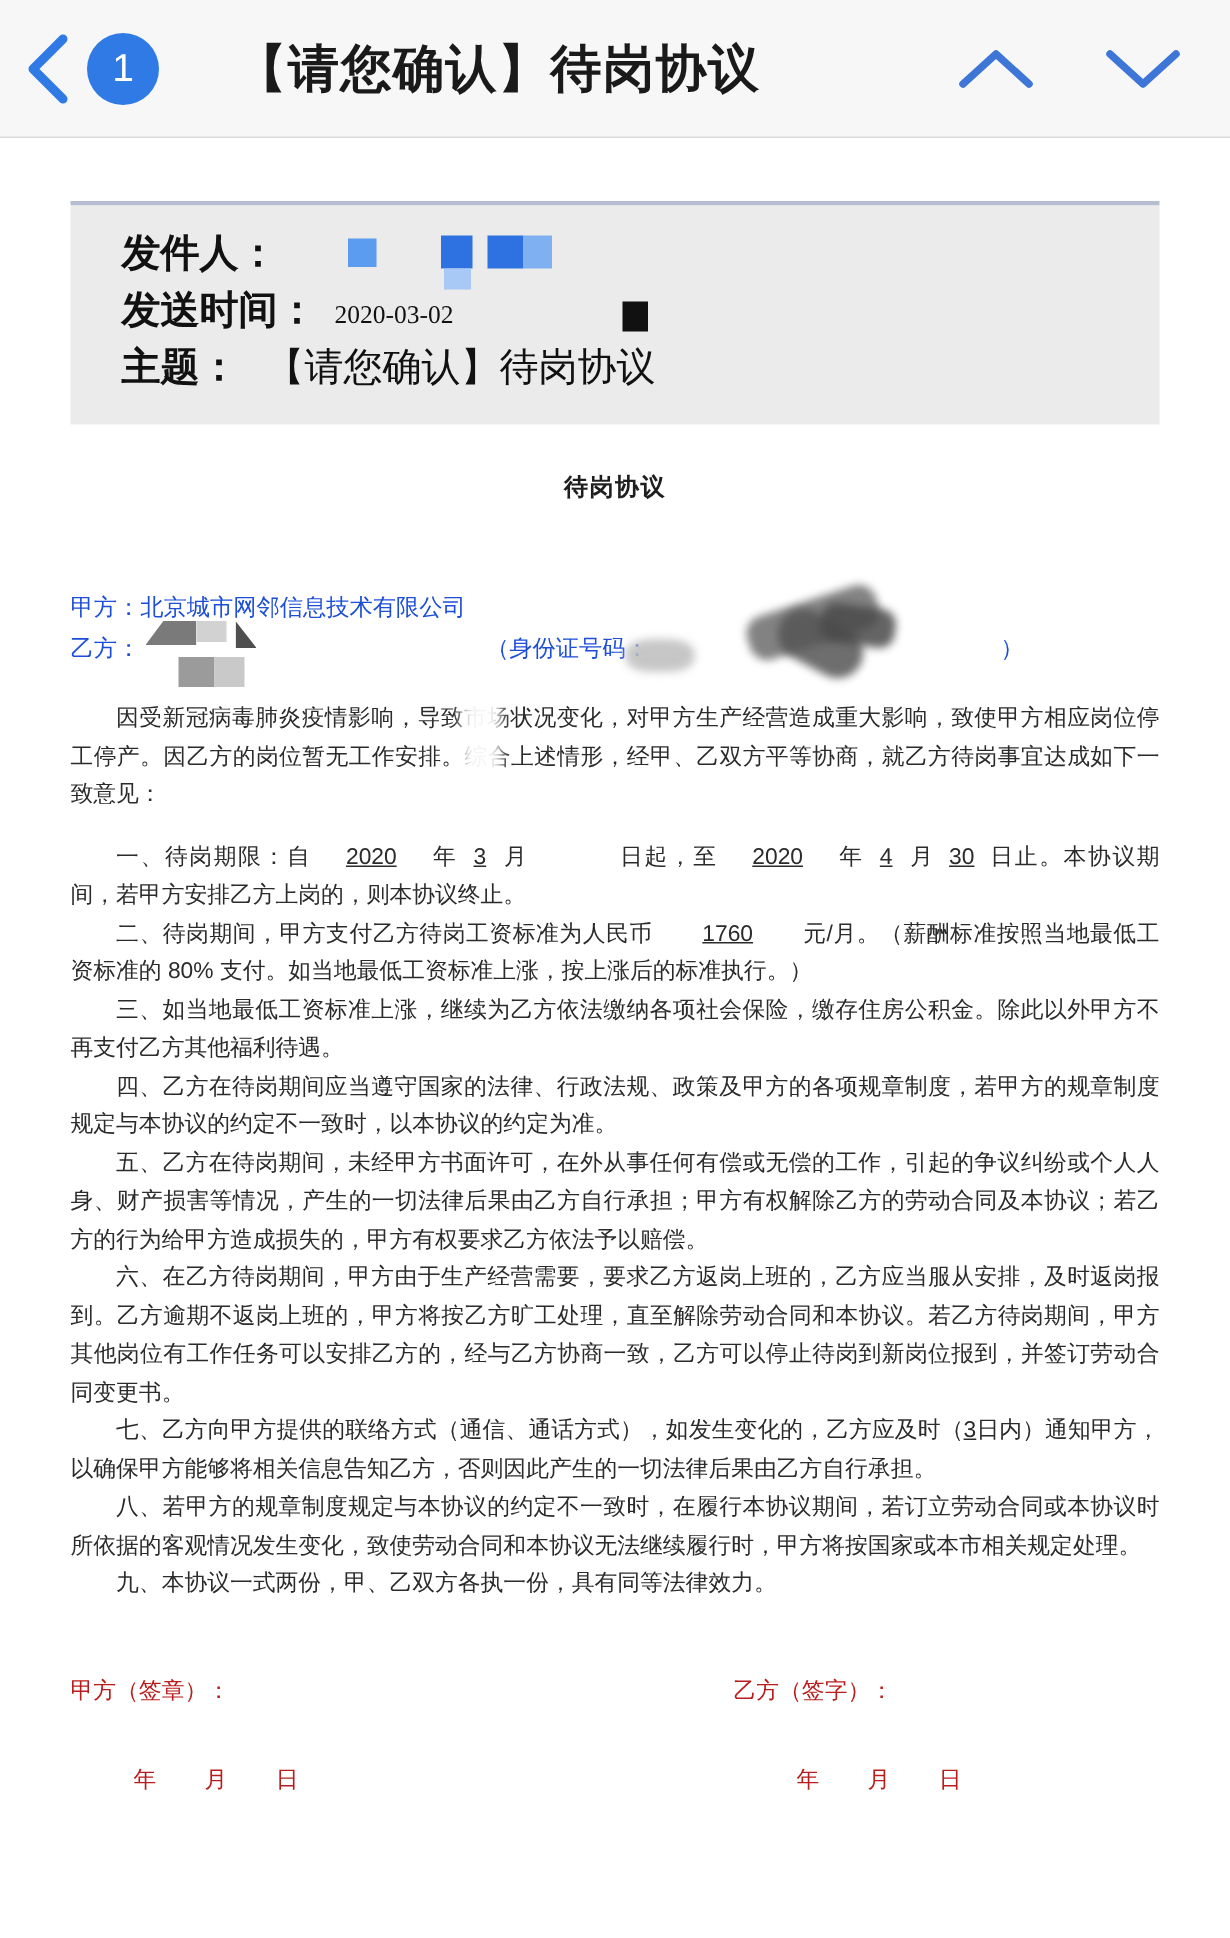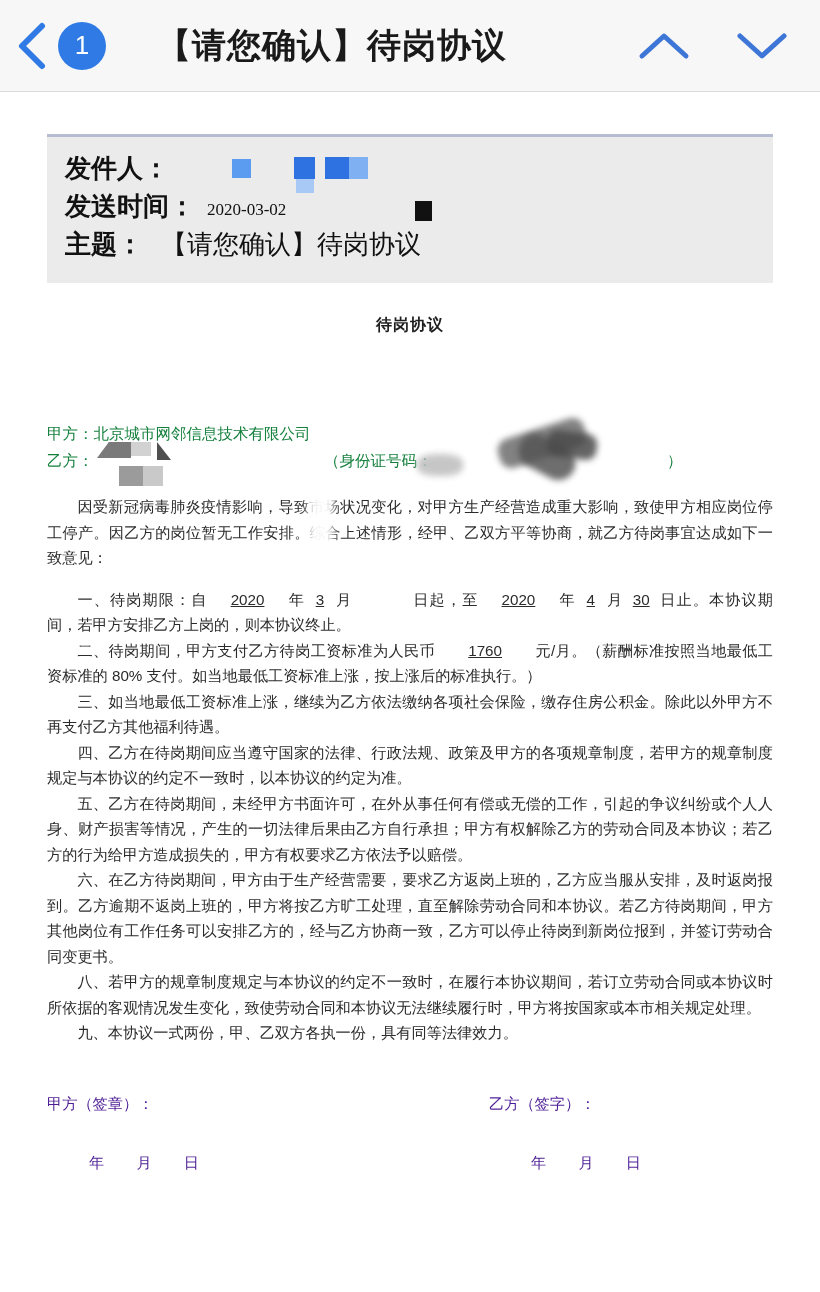--- a/index.html
+++ b/index.html
@@ -85,21 +85,21 @@
   #mail-meta {
     background: #ebebeb;
     width: 726px;
     padding: 14px 0 18px 0;
     position: relative;
   }
   .meta-row {
     display: flex;
     align-items: baseline;
     height: 38px;
-    padding-left: 18px;
+    padding-left: 34px;
     position: relative;
   }
   .meta-label {
     font-size: 26px;
     font-weight: 700;
     color: #111111;
     white-space: nowrap;
   }
   .meta-value {
     font-size: 17px;
@@ -128,25 +128,25 @@
   }
   #doc-title {
     text-align: center;
     font-size: 16px;
     font-weight: 700;
     color: #1e1e1e;
     margin-top: 32px;
     letter-spacing: 1px;
   }
   #parties {
-    margin-top: 84px;
+    margin-top: 56px;
     position: relative;
     font-size: 15.5px;
     line-height: 27px;
-    color: #15803d;
+    color: #1d4ed8;
   }
   .party-line { position: relative; height: 27px; white-space: nowrap; }
   .party-id-open { position: absolute; left: 277px; }
   .party-id-close { position: absolute; left: 620px; }
 
   
   .smudge {
     position: absolute;
     background: #9a9a9a;
     filter: blur(3px);
@@ -179,21 +179,21 @@
   .fill-w60  { min-width: 60px; }
   .fill-w30  { min-width: 30px; }
   .fill-w36  { min-width: 36px; }
   .fill-w80  { min-width: 80px; margin-top: 16px; }
   .fill-w100 { min-width: 100px; }
 
   
   #signatures {
     margin-top: 48px;
     font-size: 15.2px;
-    color: #4c1d95;
+    color: #b91c1c;
     position: relative;
     height: 110px;
   }
   .sig-col { position: absolute; top: 0; }
   .sig-col.left  { left: 0px; }
   .sig-col.right { left: 442px; }
   .sig-name { white-space: nowrap; }
   .sig-date {
     margin-top: 38px;
     margin-left: 42px;
@@ -299,20 +299,21 @@
 
     <p><span>一、待岗期限：自</span><span class="fill fill-w80">2020</span><span>年</span><span class="fill fill-w30">3</span><span>月</span><span class="fill fill-w60"></span><span>日起，至</span><span class="fill fill-w80">2020</span><span>年</span><span class="fill fill-w30">4</span><span>月</span><span class="fill fill-w36">30</span><span>日止。本协议期间，若甲方安排乙方上岗的，则本协议终止。</span></p>
 
     <p><span>二、待岗期间，甲方支付乙方待岗工资标准为人民币</span><span class="fill fill-w100">1760</span><span>元/月。（薪酬标准按照当地最低工资标准的 80% 支付。如当地最低工资标准上涨，按上涨后的标准执行。）</span></p>
 
     <p>三、如当地最低工资标准上涨，继续为乙方依法缴纳各项社会保险，缴存住房公积金。除此以外甲方不再支付乙方其他福利待遇。</p>
     <p>四、乙方在待岗期间应当遵守国家的法律、行政法规、政策及甲方的各项规章制度，若甲方的规章制度规定与本协议的约定不一致时，以本协议的约定为准。</p>
     <p>五、乙方在待岗期间，未经甲方书面许可，在外从事任何有偿或无偿的工作，引起的争议纠纷或个人人身、财产损害等情况，产生的一切法律后果由乙方自行承担；甲方有权解除乙方的劳动合同及本协议；若乙方的行为给甲方造成损失的，甲方有权要求乙方依法予以赔偿。</p>
     <p>六、在乙方待岗期间，甲方由于生产经营需要，要求乙方返岗上班的，乙方应当服从安排，及时返岗报到。乙方逾期不返岗上班的，甲方将按乙方旷工处理，直至解除劳动合同和本协议。若乙方待岗期间，甲方其他岗位有工作任务可以安排乙方的，经与乙方协商一致，乙方可以停止待岗到新岗位报到，并签订劳动合同变更书。</p>
 
+    <p><span>七、乙方向甲方提供的联络方式（通信、通话方式），如发生变化的，乙方应及时（</span><span class="u">3</span><span>日内）通知甲方，以确保甲方能够将相关信息告知乙方，否则因此产生的一切法律后果由乙方自行承担。</span></p>
 
     <p>八、若甲方的规章制度规定与本协议的约定不一致时，在履行本协议期间，若订立劳动合同或本协议时所依据的客观情况发生变化，致使劳动合同和本协议无法继续履行时，甲方将按国家或本市相关规定处理。</p>
     <p>九、本协议一式两份，甲、乙双方各执一份，具有同等法律效力。</p>
 
     <span class="smudge-white" style="left:261px; top:-18px; width:26px; height:96px;"></span>
   </div>
 
   <div id="signatures">
     <div class="sig-col left">
       <div class="sig-name">甲方（签章）：</div>

